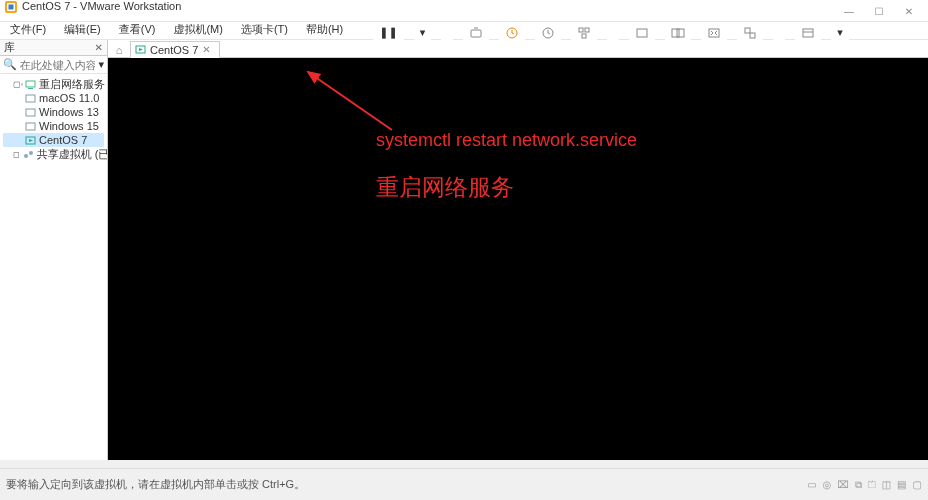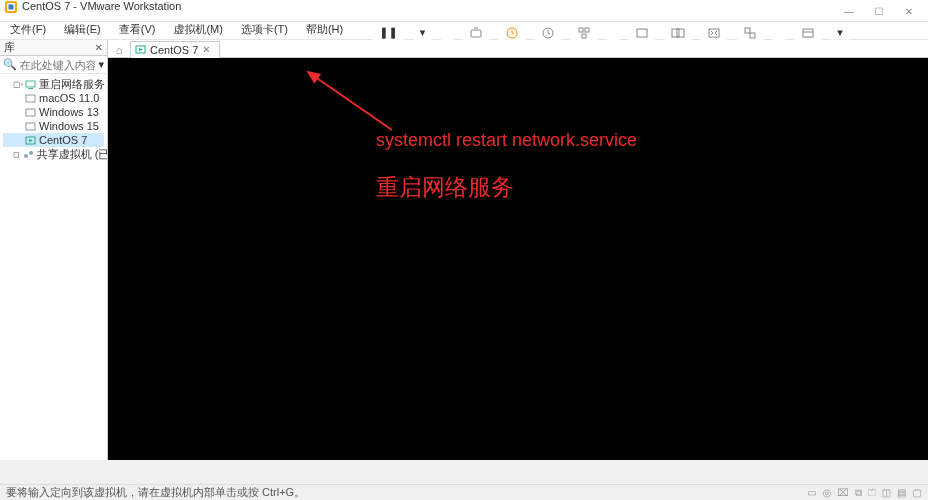--- a/index.html
+++ b/index.html
@@ -40,21 +40,21 @@
 .tab .tx { font-size:10px; color:#888; }
 
 .terminal { flex:1; background:#000; position:relative; font-family:Consolas,"Courier New",monospace; font-size:11px; color:#ccc; overflow:hidden; }
 .term-line { position:absolute; top:3px; left:50px; white-space:nowrap; }
 .cmd-box { border:2px solid #ec2a2a; padding:0 3px 1px 3px; display:inline-block; }
 .arrow { position:absolute; pointer-events:none; }
 .annot { position:absolute; color:#ec2a2a; font-family:"Microsoft YaHei",sans-serif; }
 .annot-1 { top:72px; left:268px; font-size:18px; }
 .annot-2 { top:114px; left:268px; font-size:23px; }
 
-.statusbar { position:absolute; left:0; right:0; bottom:0; height:16px; background:#f0f0f0; display:flex; align-items:center; justify-content:space-between; padding:0 6px; font-size:11px; color:#555; border-top:1px solid #ddd; }
+.statusbar { position:absolute; left:0; right:0; bottom:0; height:32px; background:#f0f0f0; display:flex; align-items:center; justify-content:space-between; padding:0 6px; font-size:11px; color:#555; border-top:1px solid #ddd; }
 .statusbar .right { display:flex; gap:6px; color:#999; font-size:10px; align-items:center; }
 
 svg { display:block; }
 </style>
 </head>
 <body>
 
 <div class="titlebar">
   <span class="app-icon">
     <svg width="14" height="14" viewBox="0 0 14 14">

